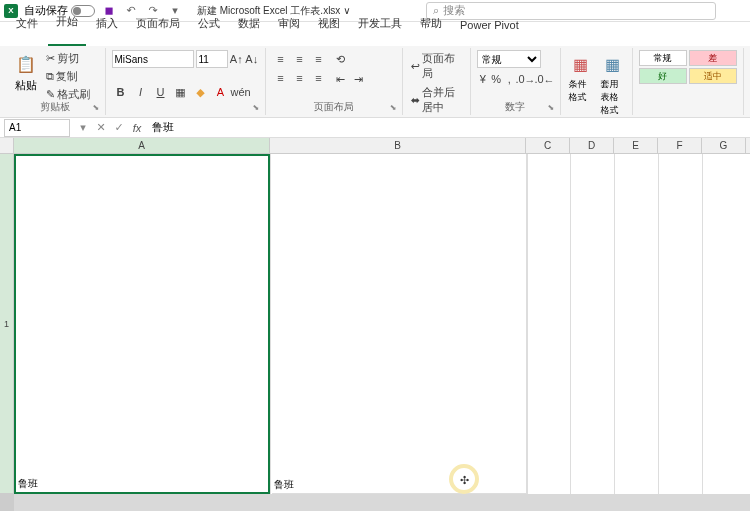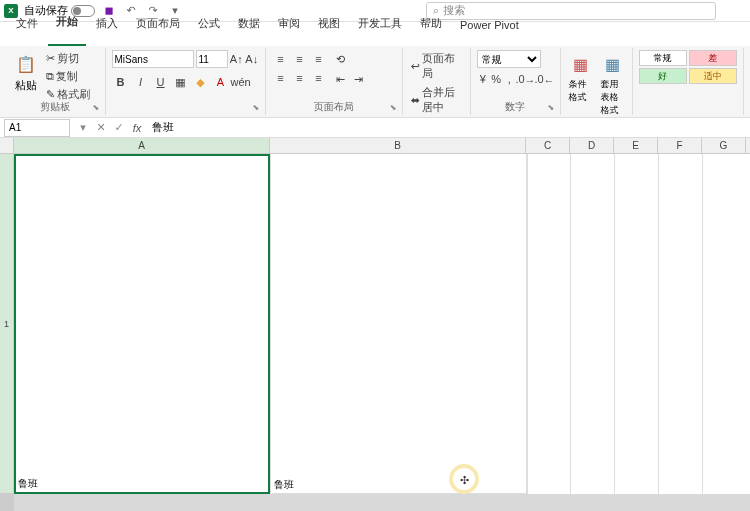--- a/index.html
+++ b/index.html
@@ -7,30 +7,30 @@
 .titlebar{height:22px;background:#fff;display:flex;align-items:center;padding:0 4px;gap:6px;border-bottom:1px solid #e0e0e0}
 .excel-icon{width:14px;height:14px;background:#107c41;border-radius:2px;display:flex;align-items:center;justify-content:center;color:#fff;font-size:8px;font-weight:bold}
 .autosave{display:flex;align-items:center;gap:3px;font-size:10px}
 .toggle{width:24px;height:12px;border:1px solid #888;border-radius:6px;position:relative;background:#fff}
 .toggle::after{content:"";position:absolute;width:8px;height:8px;background:#888;border-radius:50%;top:1px;left:1px}
 .qat-icon{width:16px;height:16px;display:flex;align-items:center;justify-content:center;color:#666;cursor:pointer}
 .doc-title{font-size:10px;color:#333;margin-left:8px}
 .searchbox{margin-left:auto;margin-right:30px;width:290px;height:18px;border:1px solid #ccc;border-radius:3px;display:flex;align-items:center;padding:0 6px;color:#888;gap:4px}
 .tabs{height:24px;display:flex;align-items:flex-end;padding:0 8px;gap:2px;background:#fff}
 .tab{padding:15px 8px;font-size:11px;color:#333;cursor:pointer}
-.tab.active{border-bottom:2px solid #107c41;font-weight:700}
+.tab.active{border-bottom:2px solid #107c41;font-weight:400}
 .ribbon{height:72px;background:#f5f5f5;border-bottom:1px solid #ddd;display:flex;padding:2px 6px}
 .group{border-right:1px solid #ddd;padding:2px 6px;display:flex;flex-direction:column;position:relative}
 .group-label{font-size:10px;color:#666;text-align:center;position:absolute;bottom:1px;left:0;right:0}
 .group-content{flex:1;display:flex;gap:4px;align-items:flex-start}
 .big-btn{display:flex;flex-direction:column;align-items:center;gap:2px;padding:2px;cursor:pointer;font-size:10px}
 .big-icon{width:24px;height:24px;display:flex;align-items:center;justify-content:center;font-size:16px}
 .small-btns{display:flex;flex-direction:column;gap:1px}
 .small-btn{display:flex;align-items:center;gap:2px;font-size:10px;padding:1px 2px;cursor:pointer;color:#444}
-.font-row{display:flex;gap:2px;align-items:center;margin-bottom:3px}
+.font-row{display:flex;gap:2px;align-items:center;margin-bottom:13px}
 .font-select{width:82px;height:18px;border:1px solid #ccc;background:#fff;font-size:10px;padding:0 2px}
 .size-select{width:32px;height:18px;border:1px solid #ccc;background:#fff;font-size:10px;padding:0 2px}
 .icon-btn{width:18px;height:18px;display:flex;align-items:center;justify-content:center;cursor:pointer;font-size:11px;color:#444}
 .align-grid{display:grid;grid-template-columns:repeat(3,18px);gap:1px}
 .num-select{width:64px;height:18px;border:1px solid #ccc;background:#fff;font-size:10px}
 .style-cell{width:48px;height:16px;border:1px solid #ccc;font-size:9px;display:flex;align-items:center;justify-content:center}
 .launcher{position:absolute;bottom:2px;right:2px;width:10px;height:10px;font-size:8px;color:#888;cursor:pointer}
 .formula-bar{height:20px;border-bottom:1px solid #ddd;display:flex;align-items:center}
 .namebox{width:66px;height:18px;border:1px solid #ccc;margin:0 4px;padding:0 4px;font-size:10px;display:flex;align-items:center}
 .fb-btn{width:18px;height:18px;display:flex;align-items:center;justify-content:center;color:#888;cursor:pointer;font-size:11px}
@@ -63,20 +63,21 @@
 <div class="titlebar">
   <div class="excel-icon">X</div>
   <div class="autosave">
     <span>自动保存</span>
     <div class="toggle"></div>
   </div>
   <div class="qat-icon" style="color:#7719aa">◼</div>
   <div class="qat-icon">↶</div>
   <div class="qat-icon">↷</div>
   <div class="qat-icon">▾</div>
+  <div class="doc-title">新建 Microsoft Excel 工作表.xlsx ∨</div>
   <div class="searchbox">
     <span>⌕</span>
     <span>搜索</span>
   </div>
 </div>
 
 <div class="tabs">
   <div class="tab">文件</div>
   <div class="tab active">开始</div>
   <div class="tab">插入</div>

